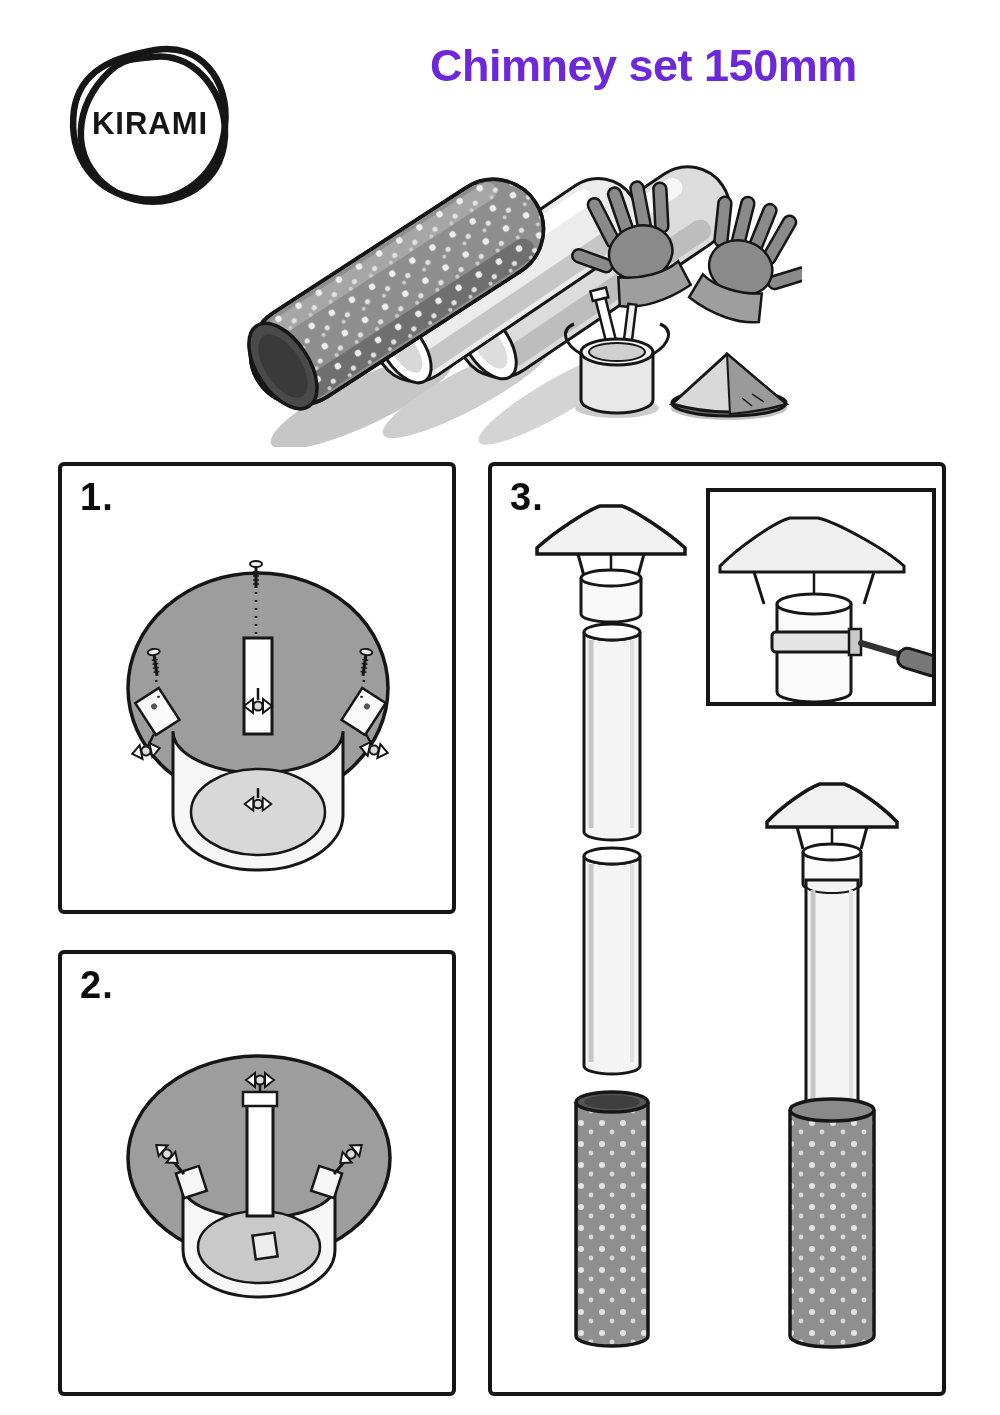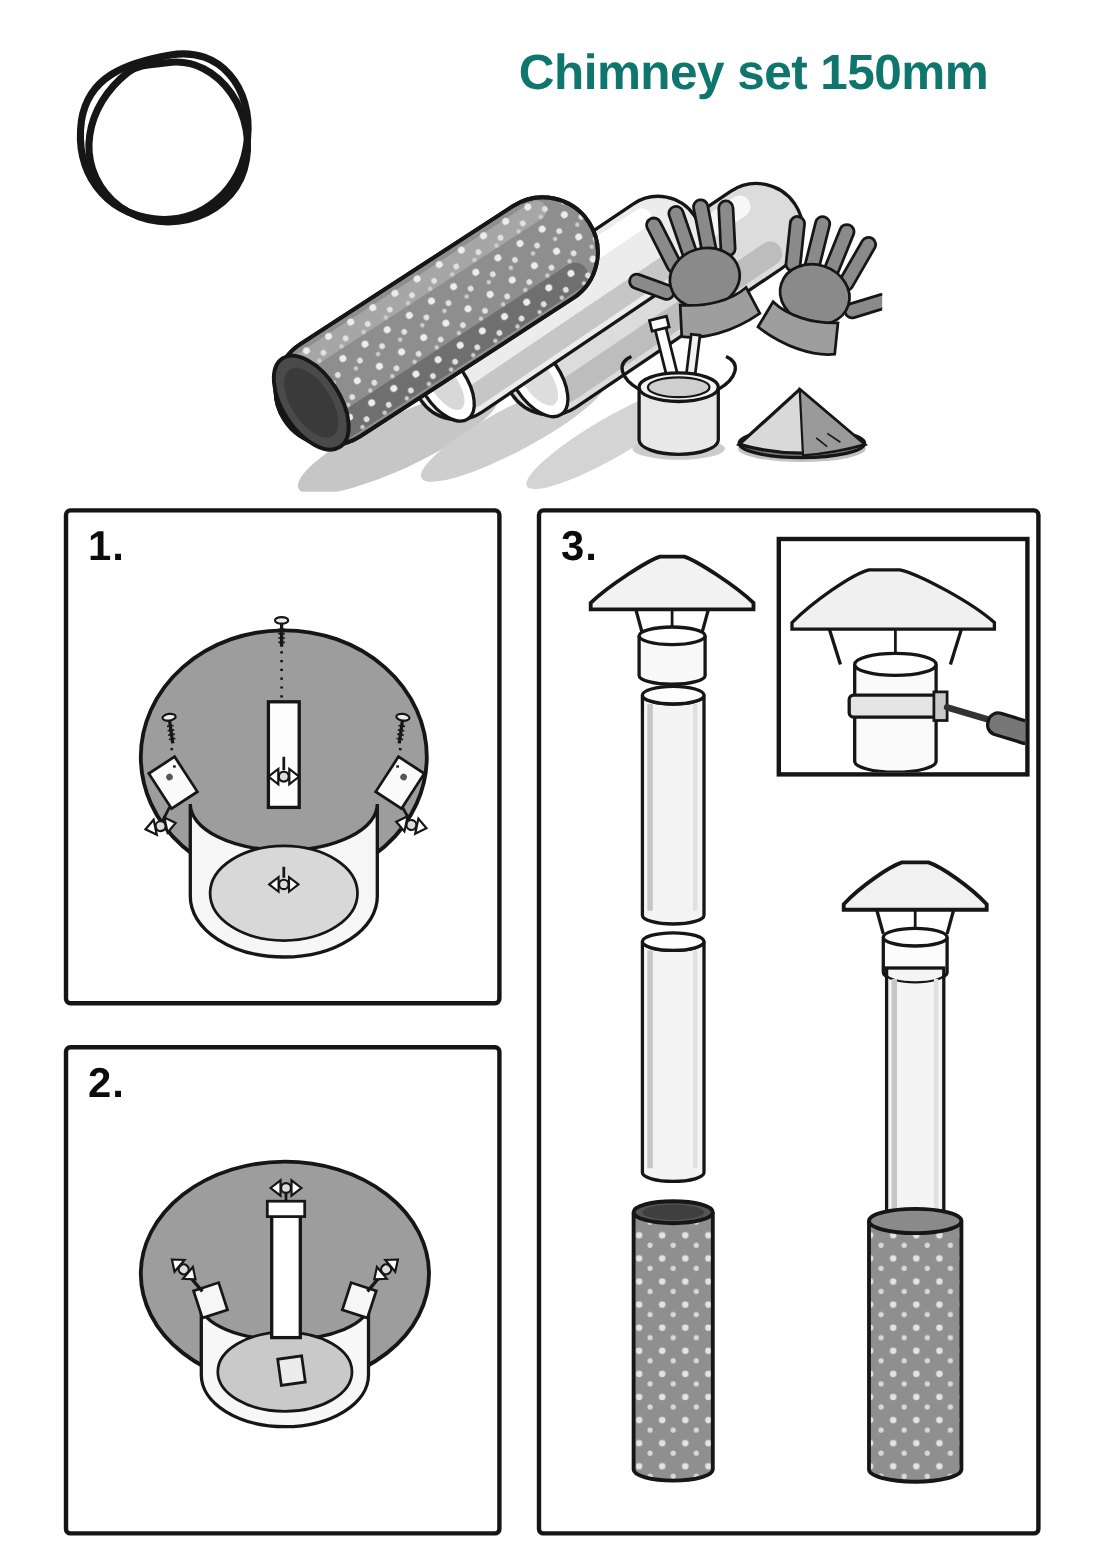--- a/index.html
+++ b/index.html
@@ -4,22 +4,22 @@
 <style>
   * { margin:0; padding:0; box-sizing:border-box; }
   html,body { background:#ffffff; font-family:"Liberation Sans", sans-serif; color:#111; }
   .page { position:relative; width:1000px; height:1415px; background:#fff; overflow:hidden; }
 
   .logo-wrap { position:absolute; left:52px; top:28px; width:196px; height:196px; }
   .logo-wrap svg { position:absolute; inset:0; }
   .logo-text { position:absolute; left:0; right:0; top:50%; transform:translateY(-56%);
                text-align:center; font-size:31px; font-weight:bold; letter-spacing:1px; color:#161616; }
 
-  .page-title { position:absolute; left:430px; top:40px; width:510px; text-align:center;
-                font-size:45px; font-weight:bold; letter-spacing:-0.5px; color:#0f766e; }
+  .page-title { position:absolute; left:430px; top:40px; width:510px; text-align:left;
+                font-size:45px; font-weight:bold; letter-spacing:-0.5px; color:#6d28d9; }
 
   .parts-svg { position:absolute; left:212px; top:102px; }
 
   .panel { position:absolute; background:#fff; border:4px solid #151515; border-radius:6px; }
   .panel-1 { left:58px;  top:462px; width:398px; height:452px; }
   .panel-2 { left:58px;  top:950px; width:398px; height:446px; }
   .panel-3 { left:488px; top:462px; width:458px; height:934px; }
   .panel svg.fig { position:absolute; left:0; top:0; }
   .step-label { position:absolute; left:18px; top:10px; font-size:38px; font-weight:bold;
                 letter-spacing:1px; color:#0c0c0c; z-index:2; }
@@ -27,20 +27,21 @@
 </head>
 <body>
 
 <div class="page">
 
   <div class="logo-wrap">
     <svg viewBox="0 0 196 196" width="196" height="196">
       <path d="M 103,22 C 148,14 178,52 173,98 C 168,146 130,176 88,171 C 42,165 16,128 22,82 C 28,42 62,29 103,22 Z" fill="none" stroke="#161616" stroke-width="6.5"></path>
       <path d="M 64,38 C 26,68 15,120 50,154 C 88,190 156,174 170,126 C 184,78 148,22 100,29 C 87,31 75,30 64,38 Z" fill="none" stroke="#161616" stroke-width="6.5"></path>
     </svg>
+    <span class="logo-text">KIRAMI</span>
   </div>
 
   <h1 class="page-title">Chimney set 150mm</h1>
 
   <svg class="parts-svg" width="590" height="345" viewBox="0 0 590 345">
     <defs>
       <pattern id="dotsP" width="24" height="24" patternUnits="userSpaceOnUse">
         <circle cx="6" cy="6" r="3.2" fill="#ededed"></circle>
         <circle cx="18" cy="16" r="2.6" fill="#e2e2e2"></circle>
         <circle cx="11" cy="20" r="2" fill="#cfcfcf"></circle>

